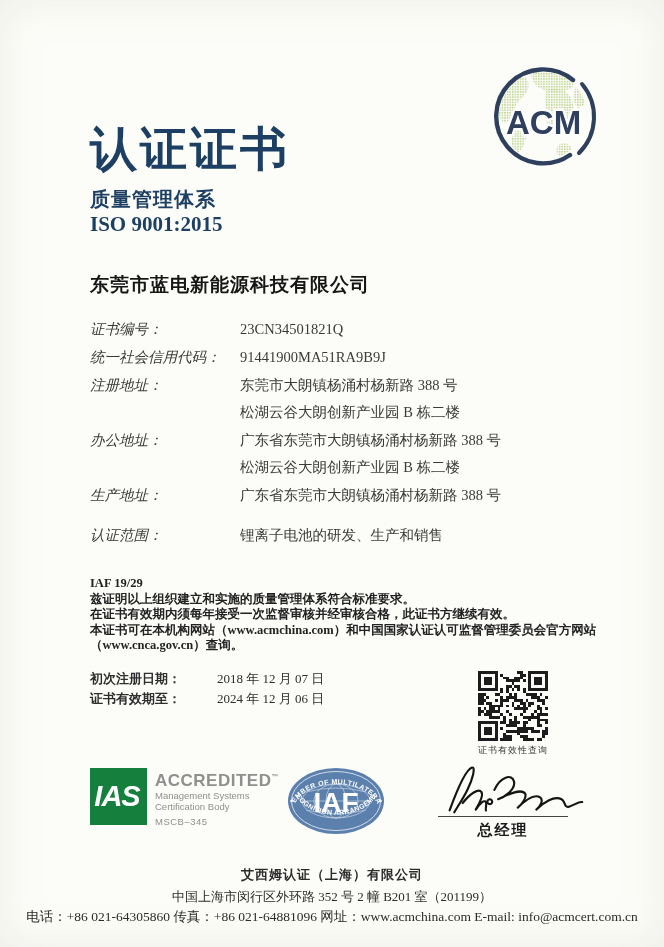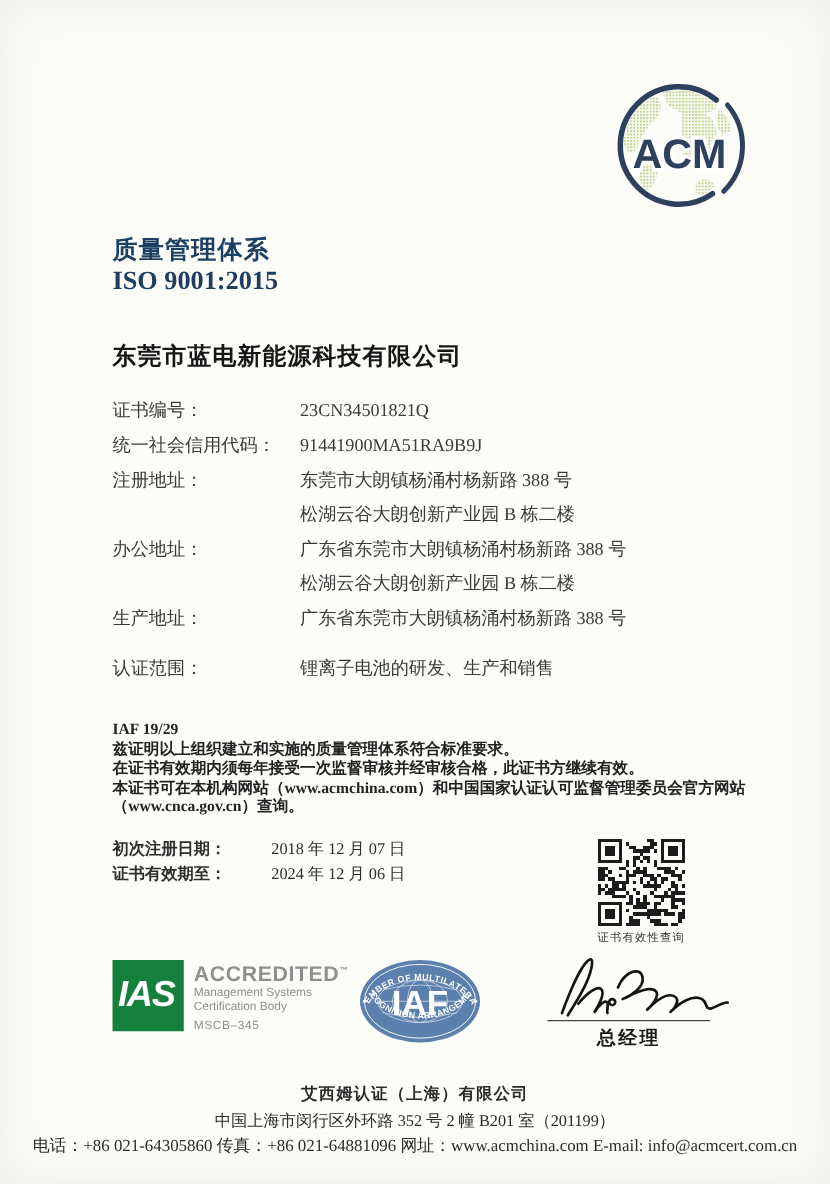--- a/index.html
+++ b/index.html
@@ -30,21 +30,21 @@
   .acm-logo { position:absolute; left:486px; top:60px; width:116px; height:112px; }
 
   
   .company-name {
     position:absolute; left:90px; top:272px;
     font-size:19px; font-weight:700; color:#161616; letter-spacing:1px;
   }
   .details { position:absolute; left:90px; top:316px; width:520px; font-size:14.5px; color:#3a3a3a; }
   .d-row { display:flex; margin-bottom:1px; }
   .d-row.scope { margin-top:13px; }
-  .d-label { width:150px; flex:0 0 150px; line-height:27px; }
+  .d-label { width:150px; flex:0 0 150px; line-height:27px;font-style:italic; }
   .d-value { line-height:27px; white-space:nowrap; }
 
   
   .statement {
     position:absolute; left:90px; top:576px; width:520px;
     font-size:12.5px; font-weight:700; color:#222; line-height:15.5px;
   }
   .statement .st-line { white-space:nowrap; }
 
   
@@ -108,20 +108,21 @@
         <path d="M74,84 q10,-2 12,6 q-4,8 -14,6 q-4,-8 2,-12 z" fill="url(#gdots)"></path>
       </g>
 
       <path d="M87,20 A47,47 0 1 0 84,95" fill="none" stroke="#2e405e" stroke-width="4.4" stroke-linecap="round"></path>
 
       <path d="M96,24 A51,51 0 0 1 93,93" fill="none" stroke="#2e405e" stroke-width="4" stroke-linecap="round"></path>
       <text x="20" y="74" font-family="Liberation Sans, sans-serif" font-weight="800" font-size="33" fill="#2e405e" stroke="#ffffff" stroke-width="5" paint-order="stroke">ACM</text>
     </svg>
   </div>
 
+  <div class="cert-title">认证证书</div>
   <div class="system-name">质量管理体系</div>
   <div class="standard">ISO 9001:2015</div>
 
   <div class="company-name">东莞市蓝电新能源科技有限公司</div>
 
   <div class="details">
     <div class="d-row">
       <div class="d-label">证书编号：</div>
       <div class="d-value">23CN34501821Q</div>
     </div>

